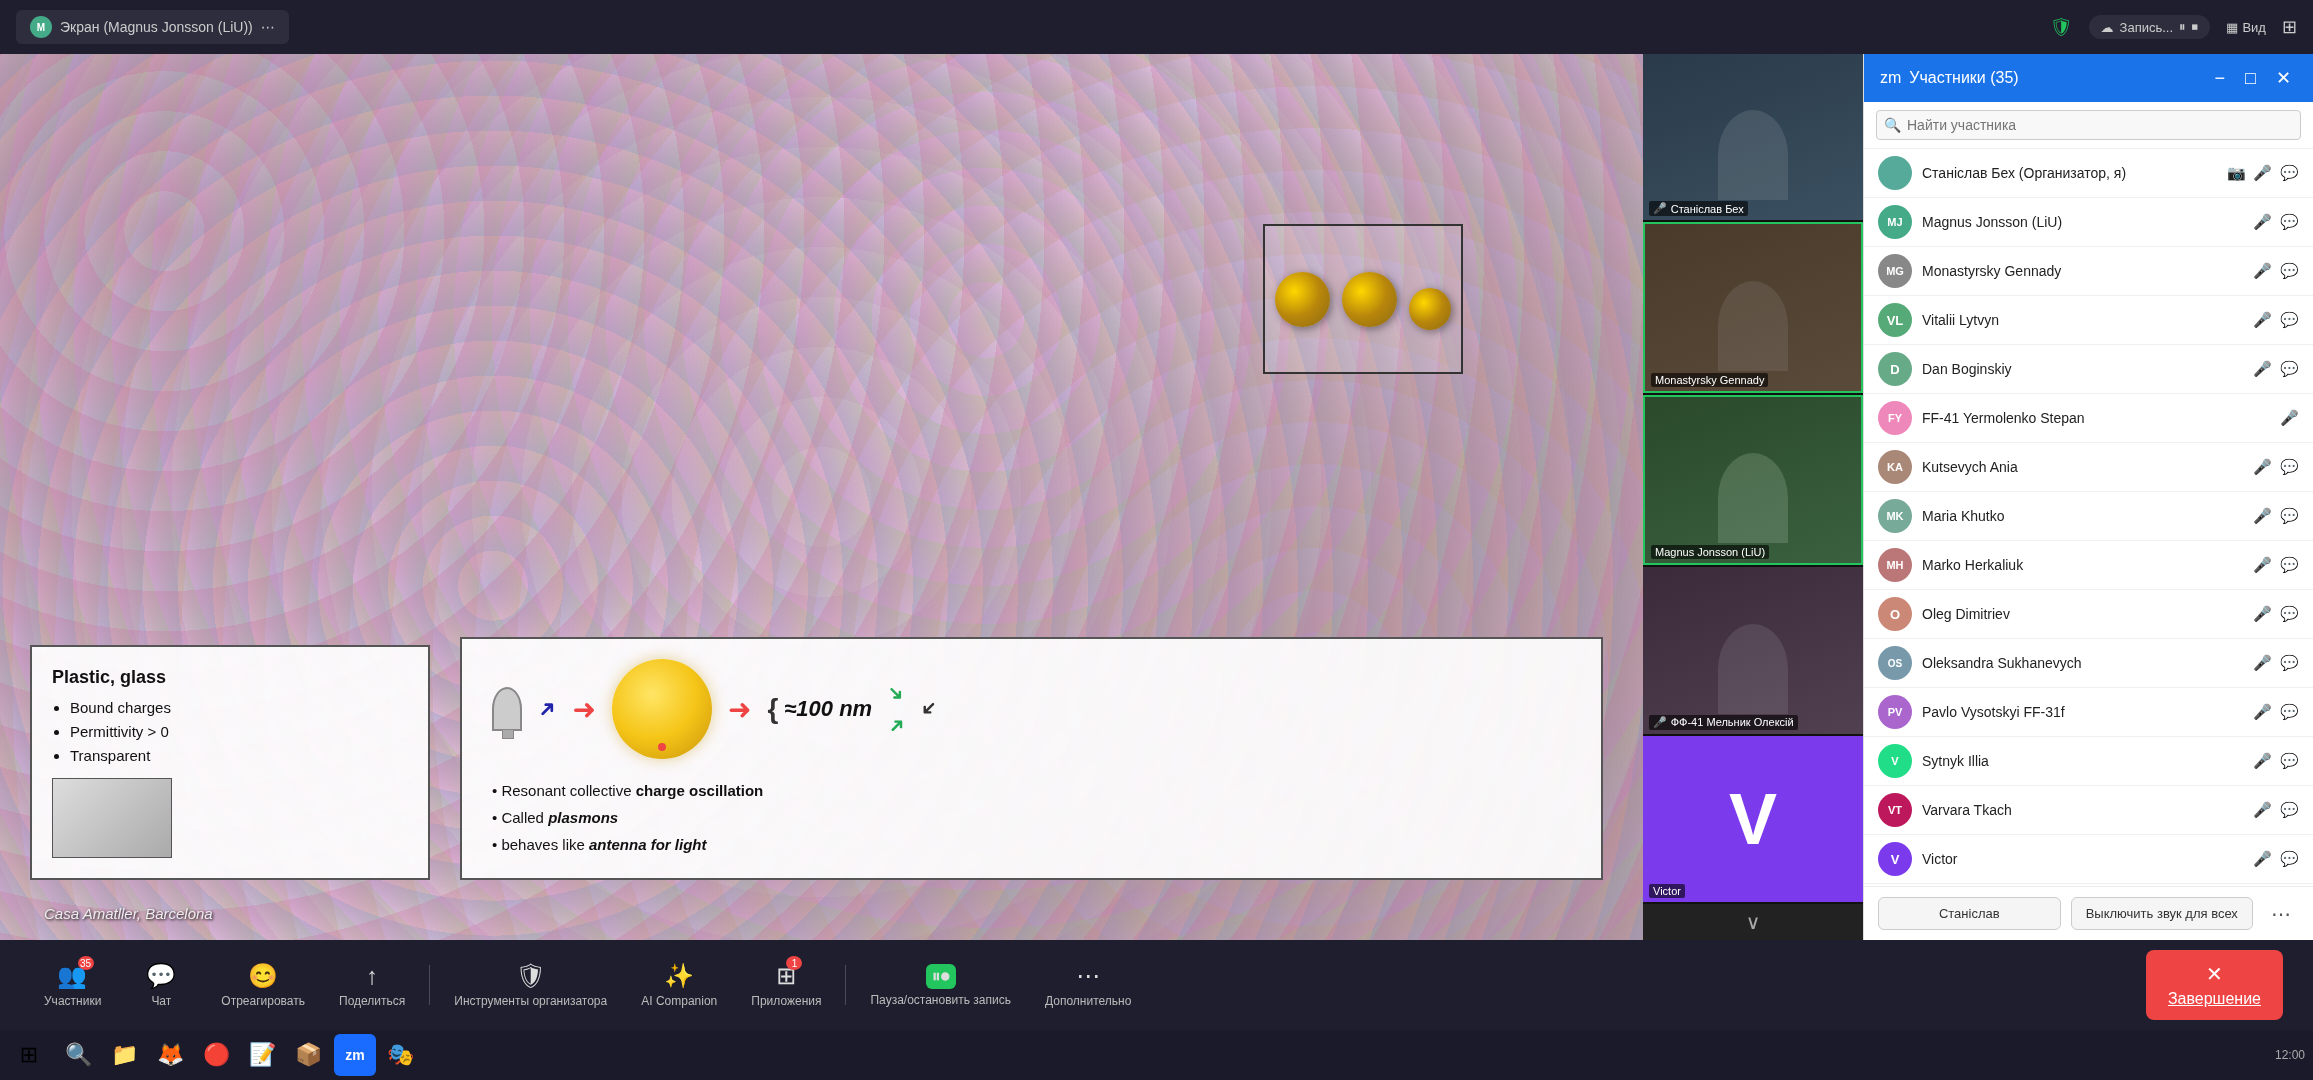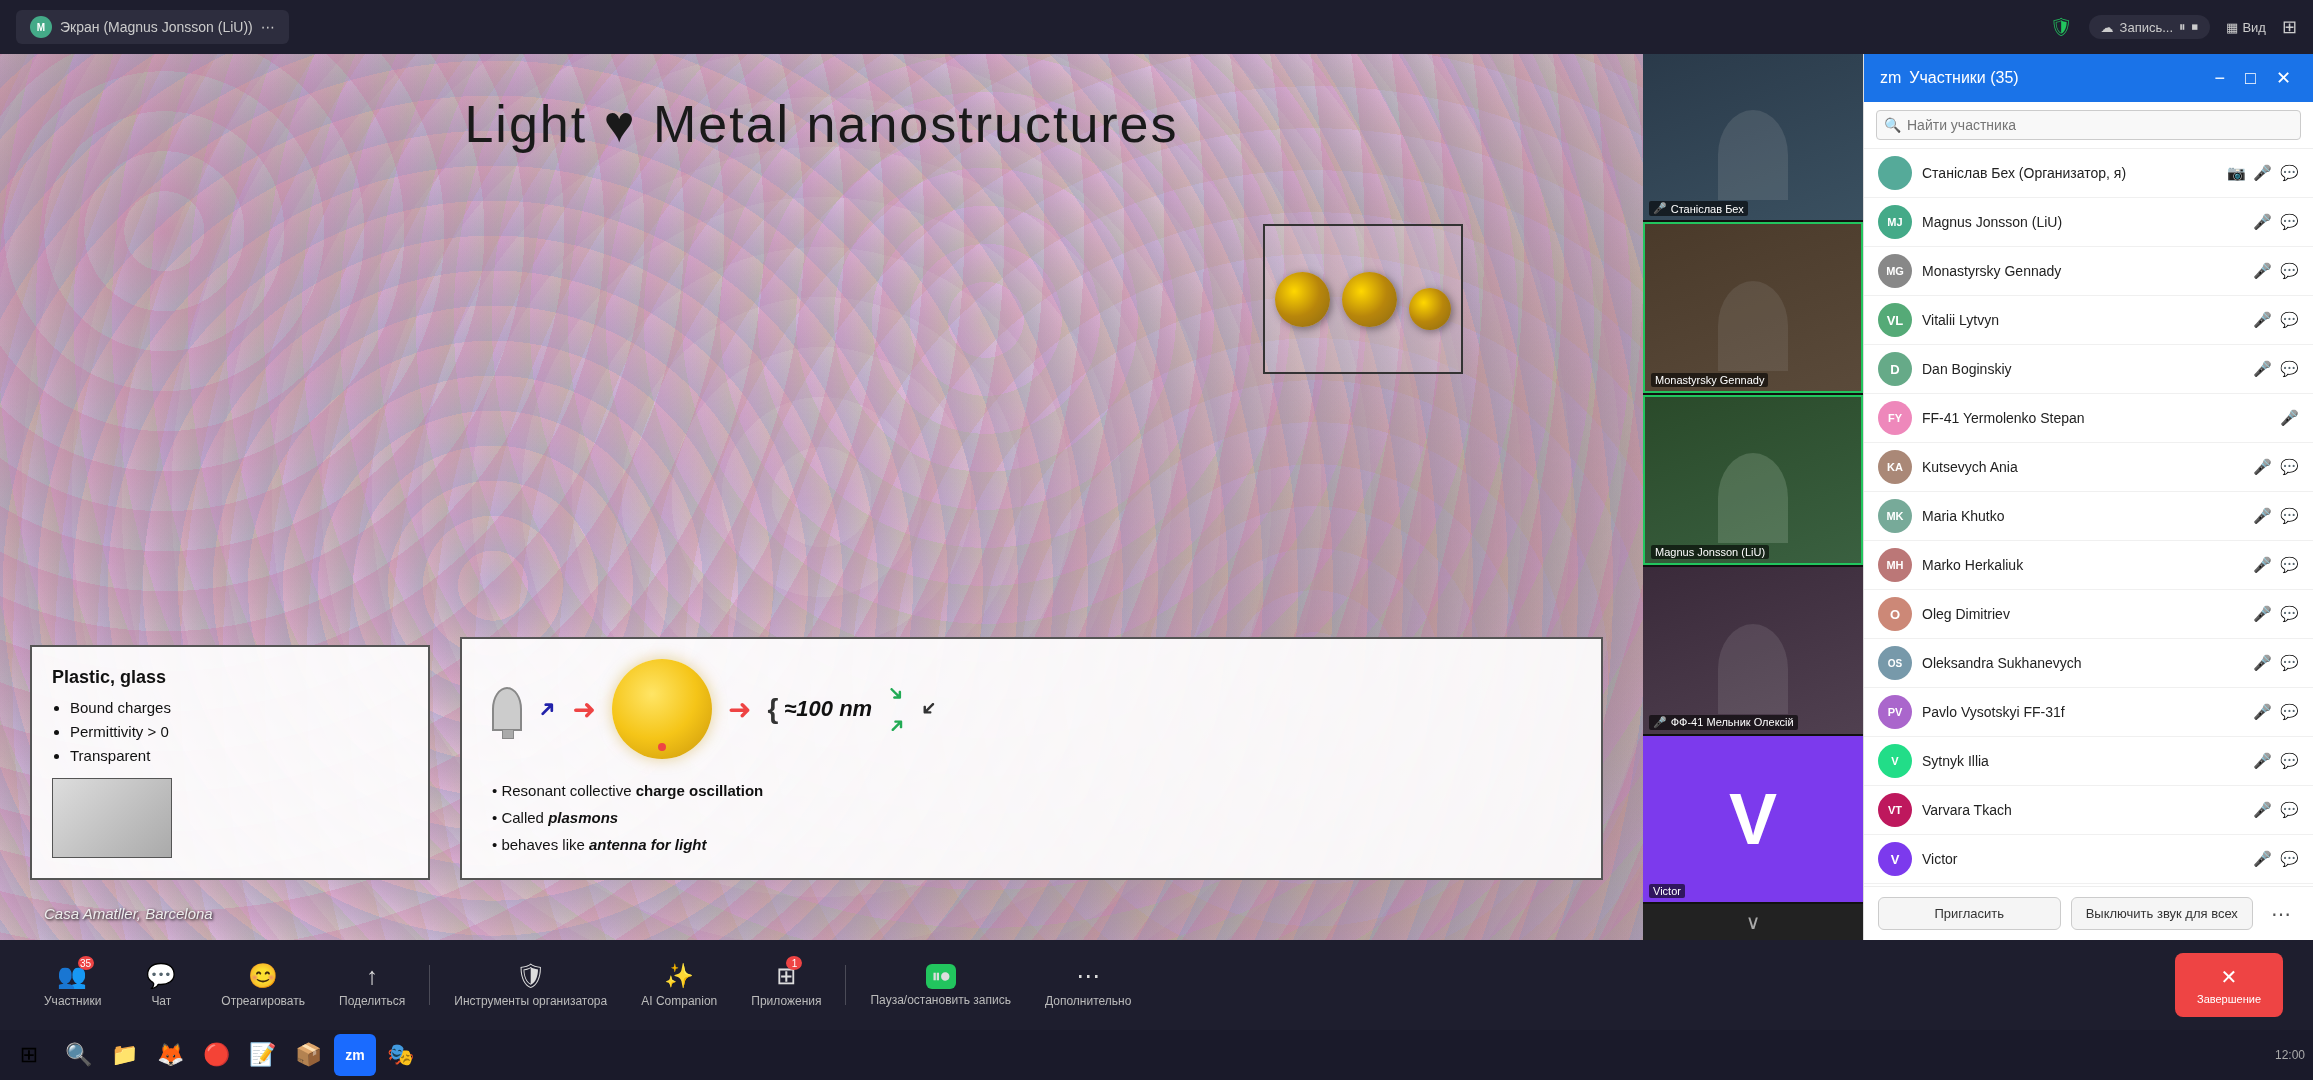--- a/index.html
+++ b/index.html
@@ -488,21 +488,21 @@
       padding: 12px 22px;
       font-size: 14px;
       cursor: pointer;
       display: flex;
       flex-direction: column;
       align-items: center;
       gap: 4px;
       min-width: 90px;
     }
     .end-btn .tb-icon { font-size: 20px; }
-    .end-btn .tb-label { font-size: 11px; }
+    .end-btn .tb-label { font-size: 16px; text-decoration: underline; }
 
     
     .windows-taskbar {
       height: 50px;
       background: #1a1a2a;
       display: flex;
       align-items: center;
       padding: 0 8px;
       gap: 4px;
       flex-shrink: 0;
@@ -551,23 +551,20 @@
     <span style="font-size:18px;">⊞</span>
   </div>
 </div>
 
 <div class="main-content">
 
   <div class="presentation-area">
     <div class="presentation-slide">
       <div class="stained-glass-bg"></div>
 
-      <div class="slide-title">
-        <span>Light ♥ Metal nanostructures</span>
-      </div>
 
       <div class="gold-spheres-box">
         <div class="gold-sphere"></div>
         <div class="gold-sphere"></div>
         <div class="gold-sphere small"></div>
       </div>
 
       <div class="info-box">
         <div class="info-cols">
           <div class="info-col">
@@ -840,21 +837,21 @@
 
       <div class="participant-row">
         
         
         
       </div>
 
     </div>
 
     <div class="panel-footer">
-      <button class="footer-btn">Пригласить</button>
+      <button class="footer-btn">Станіслав</button>
       <button class="footer-btn">Выключить звук для всех</button>
       <button class="footer-more">⋯</button>
     </div>
   </div>
 
 </div>
 
 <div class="bottom-toolbar">
   <div class="toolbar-group">
 

